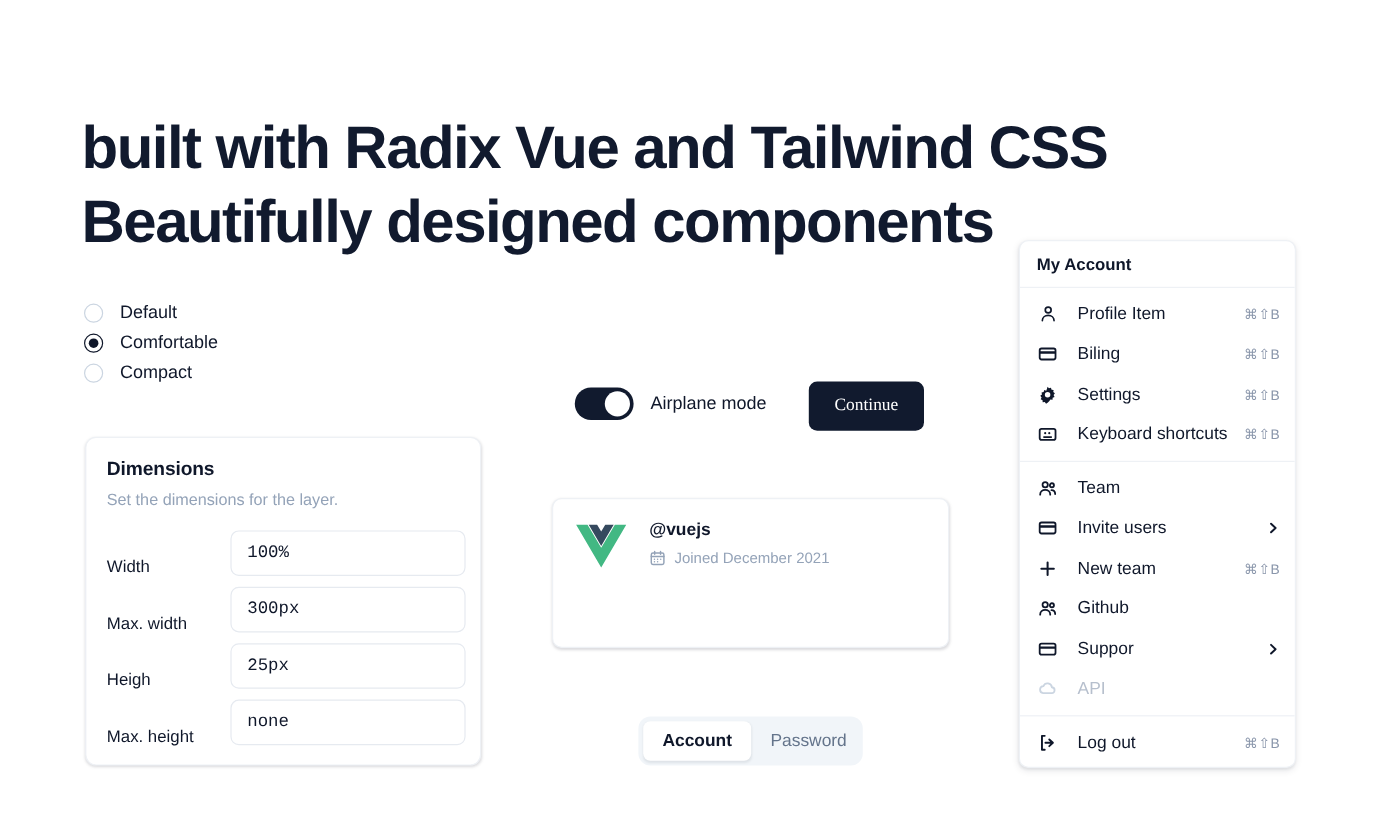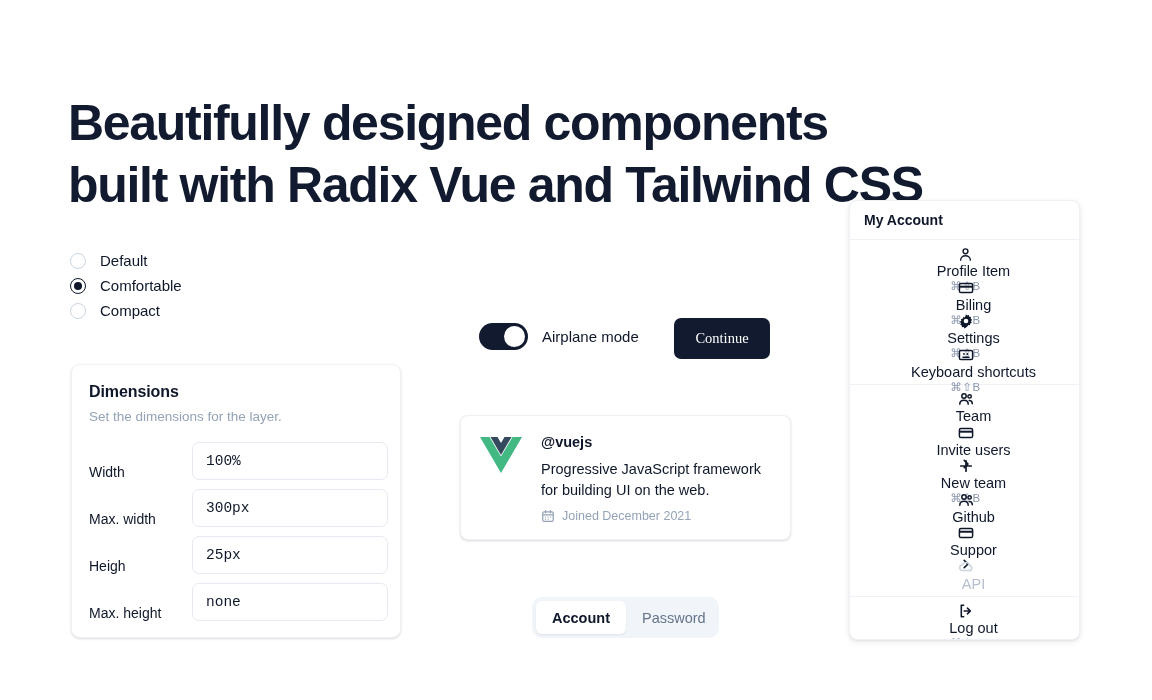--- a/index.html
+++ b/index.html
@@ -139,35 +139,35 @@
     overflow: hidden;
   }
   .menu-header {
     height: 38px; display: flex; align-items: center;
     padding: 0 14px; font-size: 14px; font-weight: 700; color: #0f172a;
   }
   .menu-sep { height: 1px; background: #eef1f5; margin: 0; }
   .menu-group { padding: 5px 0; }
   .menu-item {
     height: 33.5px; display: flex; align-items: center;
-    padding: 0 12px 0 14px; cursor: pointer; font-size: 14.5px; color: #0f172a; flex-direction: column;
+    padding: 0 12px 0 14px; cursor: pointer; font-size: 14.5px; color: #0f172a;
   }
   .menu-item .mi-icon { width: 18px; height: 18px; flex: 0 0 auto; display: inline-flex; align-items: center; justify-content: center; color: #0f172a; }
   .menu-item .mi-label { margin-left: 16px; flex: 1 1 auto; white-space: nowrap; }
   .menu-item .mi-shortcut { font-size: 11.5px; color: #8a96ab; letter-spacing: .5px; }
   .menu-item .mi-chevron { color: #0f172a; display: inline-flex; }
   .menu-item.disabled { color: #b6bfcd; cursor: default; }
   .menu-item.disabled .mi-icon { color: #cbd5e1; }
 </style>
 </head>
 <body>
 
 <h1 class="hero-heading">
+  <span>built with Radix Vue and Tailwind CSS</span>
   <span>Beautifully designed components</span>
-  <span>built with Radix Vue and Tailwind CSS</span>
 </h1>
 
 <div class="radio-group">
   <div class="radio-row">
     <span class="radio-dot"></span>
     <span class="radio-label">Default</span>
   </div>
   <div class="radio-row">
     <span class="radio-dot checked"></span>
     <span class="radio-label">Comfortable</span>
@@ -212,21 +212,20 @@
 
 <div class="vue-card">
   <div class="vue-logo">
     <svg width="42" height="38" viewBox="0 0 42 38" aria-hidden="true">
       <polygon points="0,0 9.5,0 21,19.5 32.5,0 42,0 21,36" fill="#42b883"></polygon>
       <polygon points="10.5,0 17.5,0 21,6 24.5,0 31.5,0 21,18" fill="#35495e"></polygon>
     </svg>
   </div>
   <div class="vue-body">
     <div class="vue-handle">@vuejs</div>
-    <div class="vue-desc">Progressive JavaScript framework for building UI on the web.</div>
     <div class="vue-joined">
       <span class="cal">
         <svg width="14" height="14" viewBox="0 0 16 16" fill="none" stroke="#94a3b8" stroke-width="1.4" stroke-linecap="round">
           <rect x="2" y="3.2" width="12" height="11" rx="1.6"></rect>
           <path d="M2 6.6h12M5.2 1.8v2.6M10.8 1.8v2.6"></path>
           <path d="M5 9.2h.01M8 9.2h.01M11 9.2h.01M5 11.6h.01M8 11.6h.01"></path>
         </svg>
       </span>
       <span>Joined December 2021</span>
     </div>

